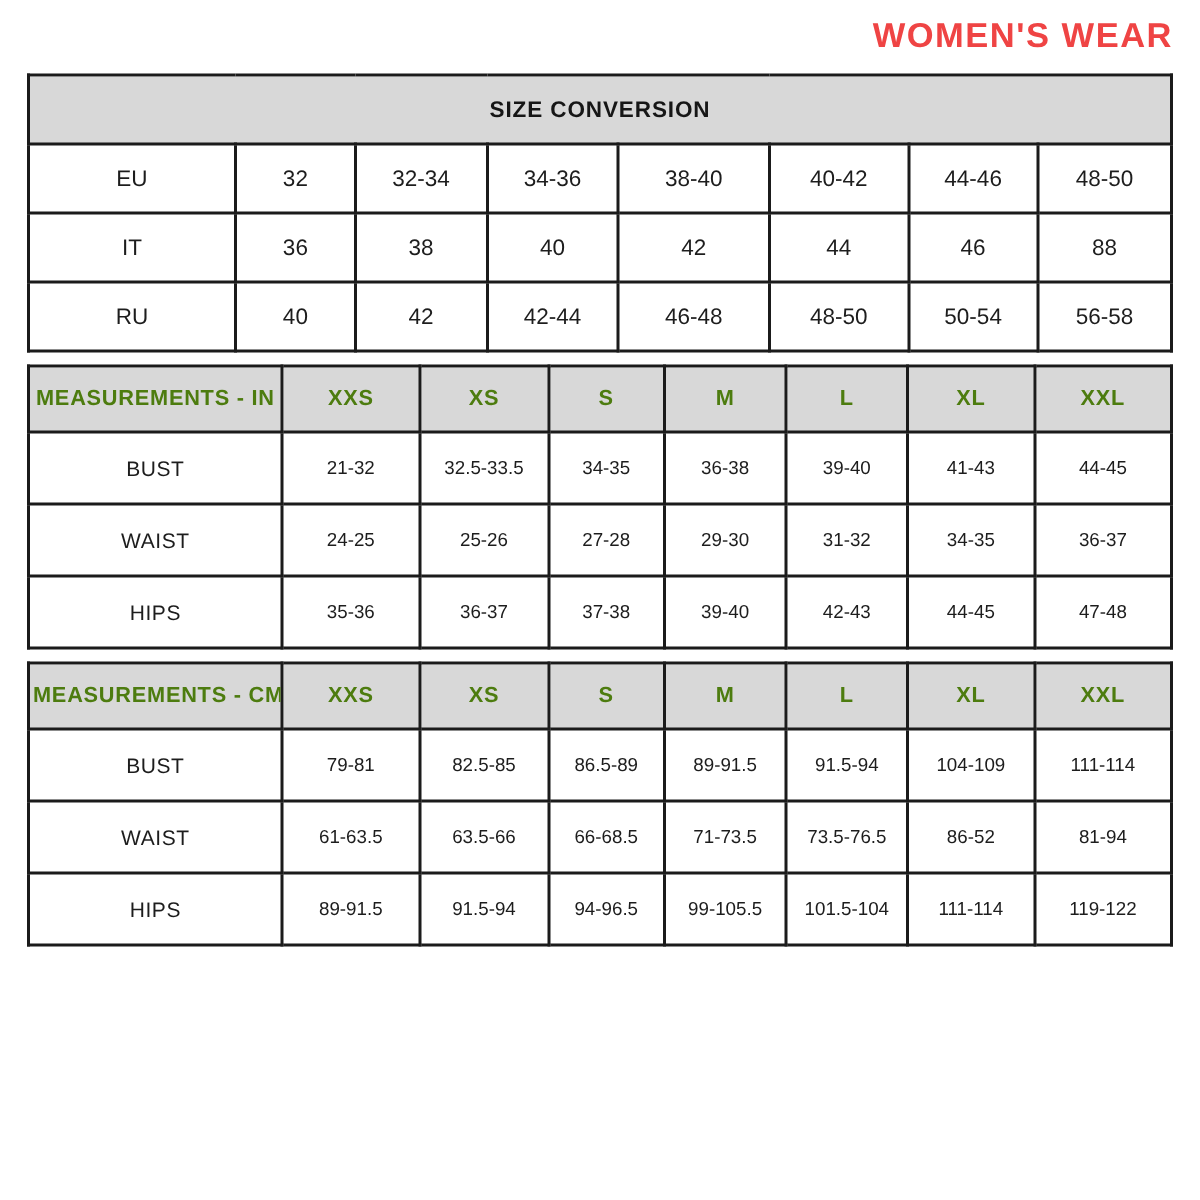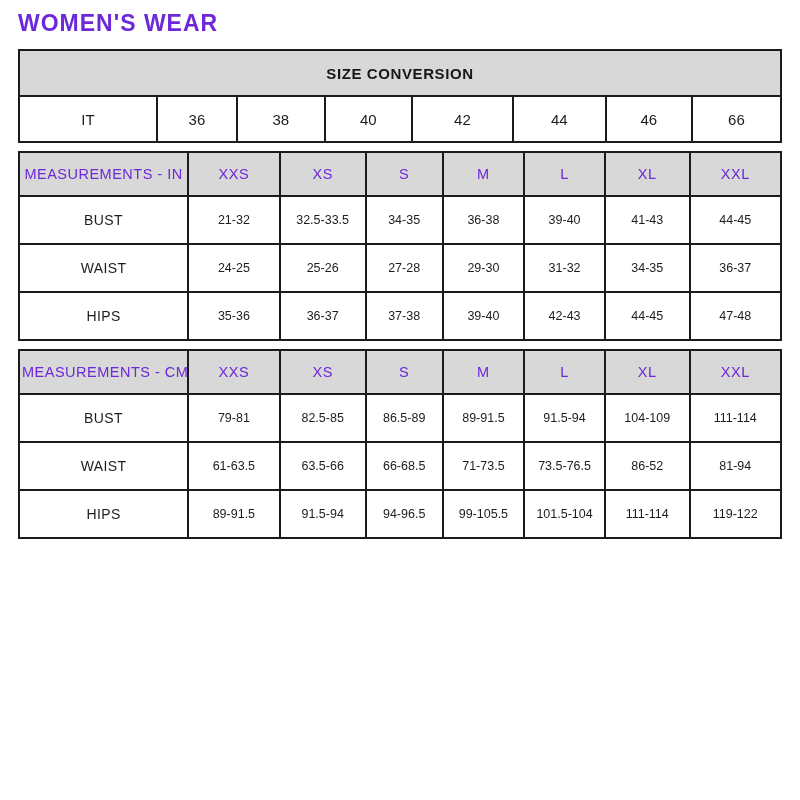--- a/index.html
+++ b/index.html
@@ -10,26 +10,26 @@
     height: 800px;
     font-family: "Liberation Sans", sans-serif;
     color: #1d1d1d;
   }
   .page {
     width: 764px;
     margin: 0 auto;
     padding-top: 8px;
   }
   .page-title {
-    text-align: left;
+    text-align: right;
     font-size: 23px;
     font-weight: bold;
     letter-spacing: 1px;
     margin: 2px 0 12px 0;
-    color: #6d28d9;
+    color: #ef4444;
   }
   table {
     width: 764px;
     border-collapse: collapse;
     table-layout: fixed;
     margin: 0 0 8px 0;
   }
   td, th {
     border: 2px solid #1b1b1b;
     text-align: center;
@@ -46,25 +46,25 @@
     height: 44px;
     color: #161616;
     margin-left: 41px;
   }
   
   .t1 td { height: 44px; font-size: 15px; }
   .t1 .col-head { font-size: 15px; letter-spacing: 0.4px; }
   
   .t2 th {
     background: #d8d8d8;
-    font-weight: normal;
+    font-weight: bold;
     font-size: 14.5px;
     letter-spacing: 0.5px;
     height: 42px;
-    color: #6d28d9;
+    color: #4d7c0f;
   }
   .t2 td { height: 46px; }
   .t2 td.row-label { font-size: 14px; letter-spacing: 0.4px; }
   .t2 td.val { font-size: 12.5px; }
 </style>
 </head>
 <body>
 
 <div class="page">
 
@@ -79,28 +79,48 @@
       <col style="width:13.2%">
         <col style="width:12.2%">
         <col style="width:11.3%">
         <col style="width:11.7%">
     </colgroup>
     <tbody>
       <tr>
         <td class="full-header" colspan="8">SIZE CONVERSION</td>
       </tr>
       <tr>
+        <td>EU</td>
+        <td>32</td>
+        <td>32-34</td>
+        <td>34-36</td>
+        <td>38-40</td>
+        <td>40-42</td>
+        <td>44-46</td>
+        <td>48-50</td>
+      </tr>
+      <tr>
         <td>IT</td>
         <td>36</td>
         <td>38</td>
         <td>40</td>
         <td>42</td>
         <td>44</td>
         <td>46</td>
-        <td>66</td>
+        <td>88</td>
+      </tr>
+      <tr>
+        <td>RU</td>
+        <td>40</td>
+        <td>42</td>
+        <td>42-44</td>
+        <td>46-48</td>
+        <td>48-50</td>
+        <td>50-54</td>
+        <td>56-58</td>
       </tr>
     </tbody>
   </table>
 
   <table class="t2">
     <colgroup>
       <col style="width:22.2%">
         <col style="width:12.0%">
         <col style="width:11.3%">
         <col style="width:10.1%">

